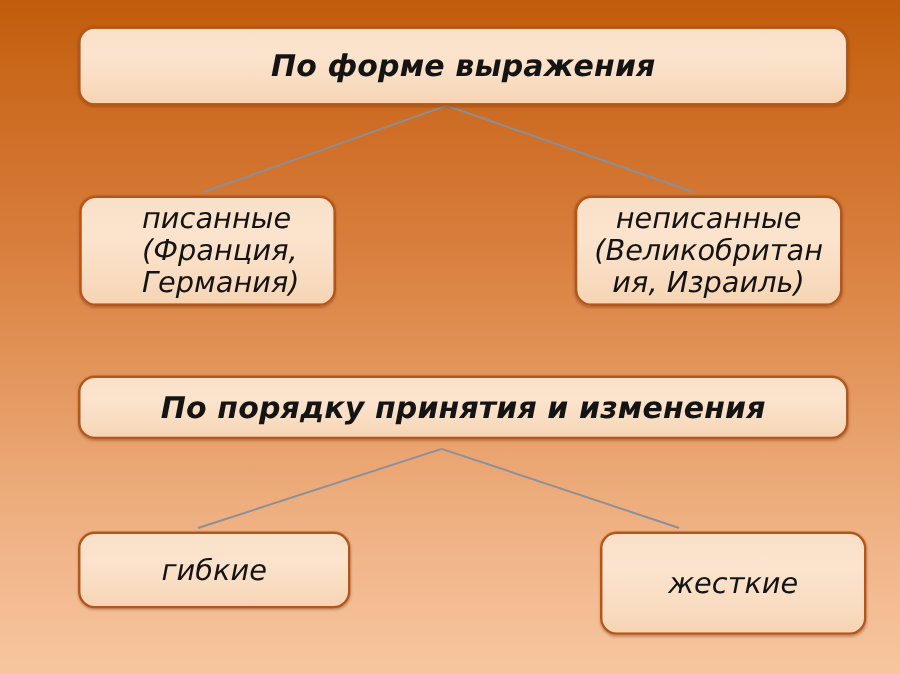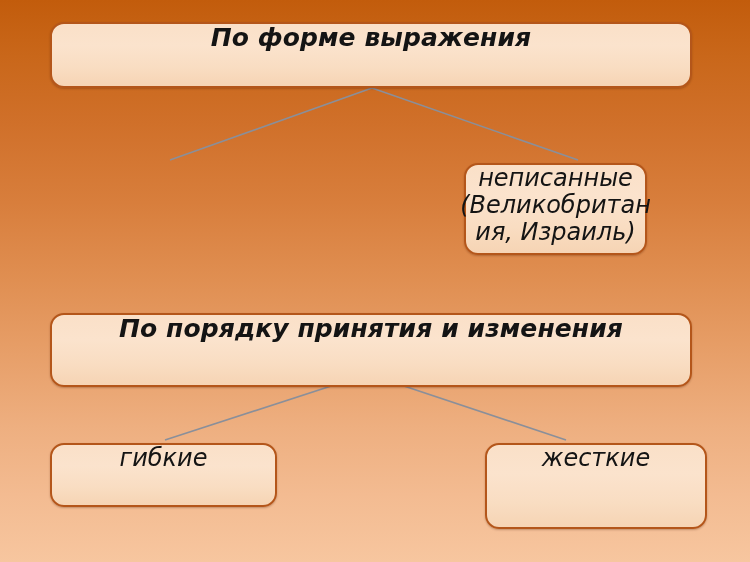--- a/index.html
+++ b/index.html
@@ -40,46 +40,47 @@
   }
 
   .node {
     position: absolute;
     box-sizing: border-box;
     border-radius: 14px;
     background: linear-gradient(to bottom, #fae0c8 0%, #fbe3cd 35%, #f9ddc2 70%, #f6d4b4 100%);
     border: 2px solid #b4561a;
     box-shadow: 0 1px 2px rgba(80, 30, 0, 0.30);
     display: flex;
-    align-items: flex-start;
+    align-items: center;
     justify-content: center;
     color: #141414;
     text-align: center;
     line-height: 1.12;
     white-space: pre-line;
+    margin-left: 15px;
   }
 
   .node.header {
     font-weight: bold;
     font-style: italic;
     font-size: 25px;
     letter-spacing: 0.1px;
   }
 
   .node.leaf {
     font-weight: normal;
     font-style: italic;
     font-size: 24px;
   }
 
   
   #node-form-header   { left: 50px;  top: 22px;  width: 642px; height: 66px; }
   #node-written       { left: 51px;  top: 163px; width: 214px; height: 92px; }
-  #node-unwritten     { left: 464px; top: 163px; width: 183px; height: 92px; }
-  #node-order-header  { left: 50px;  top: 313px; width: 642px; height: 74px; }
+  #node-unwritten     { left: 464px; top: 163px; width: 223px; height: 92px; }
+  #node-order-header  { left: 50px;  top: 313px; width: 642px; height: 53px; }
   #node-flexible      { left: 50px;  top: 443px; width: 227px; height: 64px; }
   #node-rigid         { left: 485px; top: 443px; width: 222px; height: 86px; }
 
   
   #node-written .label  { display: block; text-align: left; padding-left: 22px; }
   #node-unwritten .label{ display: block; text-align: center; }
 </style>
 </head>
 <body>
 
@@ -91,20 +92,25 @@
     <line x1="372" y1="88" x2="578" y2="160" stroke="#8a8f9a" stroke-width="1.6"></line>
 
     <line x1="368" y1="374" x2="165" y2="440" stroke="#8a8f9a" stroke-width="1.6"></line>
     <line x1="368" y1="374" x2="566" y2="440" stroke="#8a8f9a" stroke-width="1.6"></line>
   </svg>
 
   <div class="node header" id="node-form-header">
     <span class="label">По форме выражения</span>
   </div>
 
+  <div class="node leaf" id="node-written">
+    <span class="label">писанные
+(Франция,
+Германия)</span>
+  </div>
 
   <div class="node leaf" id="node-unwritten">
     <span class="label">неписанные
 (Великобритан
 ия, Израиль)</span>
   </div>
 
   <div class="node header" id="node-order-header">
     <span class="label">По порядку принятия и изменения</span>
   </div>

